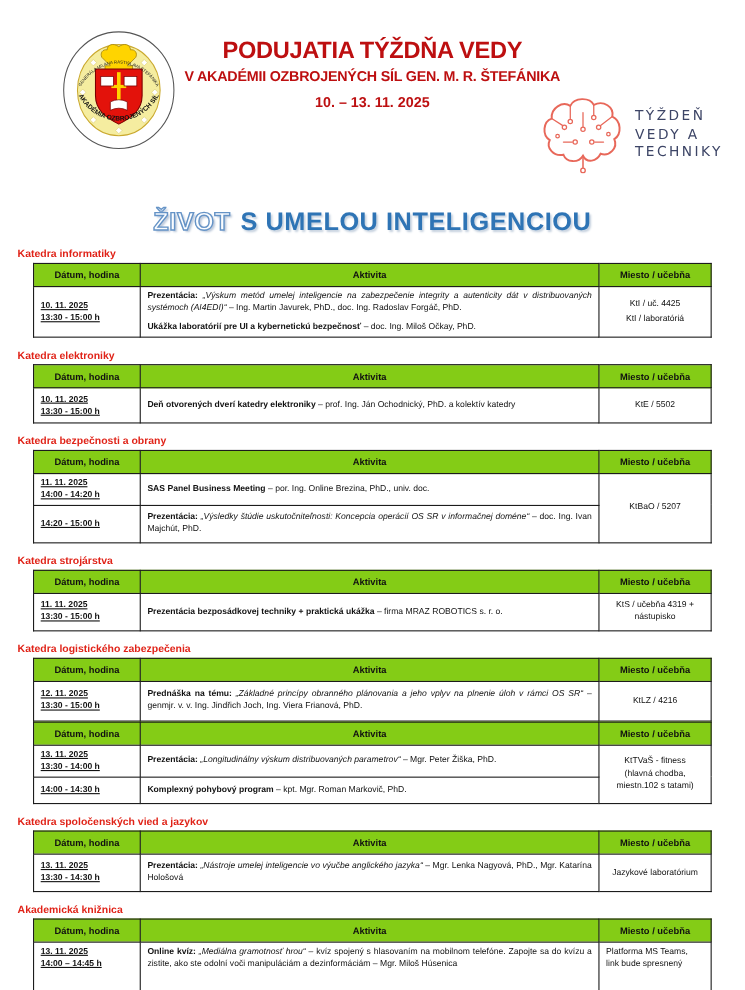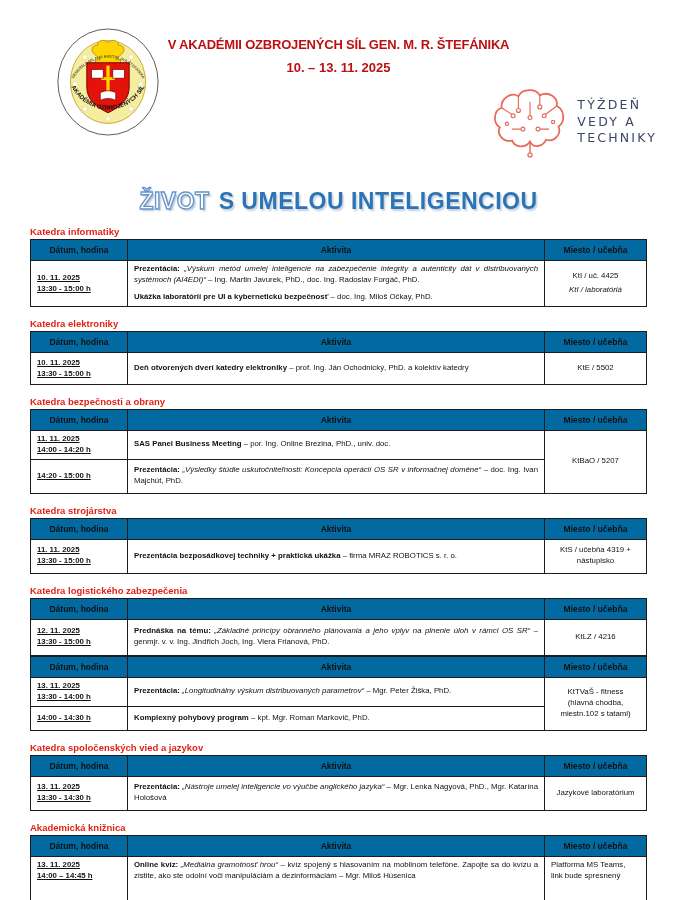--- a/index.html
+++ b/index.html
@@ -14,36 +14,36 @@
   .dates{font-size:13px;font-weight:bold;color:#bd0f10;margin-top:8px;}
   .tvt{position:absolute;right:20px;top:62px;display:flex;align-items:center;gap:7px;}
   .brain{width:80px;height:72px;}
   .tvt-text{font-family:"DejaVu Sans",sans-serif;font-size:12.5px;letter-spacing:2.2px;
             color:#3d4566;line-height:1.35;font-weight:500;}
   .main-heading{text-align:center;margin-top:14px;font-size:23px;font-weight:bold;
                 color:#2e74b5;letter-spacing:0.5px;text-shadow:1.5px 1.5px 2px #c3cfdd;}
   .main-heading .outline{color:#fbfdff;-webkit-text-stroke:1.3px #6593c6;
                          text-shadow:2px 2px 2px #b9c6d8;margin-right:9px;text-align:right;}
   
-  .section-title{margin:11px 30px 2px 30px;font-size:9.5px;font-weight:bold;color:#e02318;}
+  .section-title{margin:11px 30px 2px 16px;font-size:9.5px;font-weight:bold;color:#e02318;}
   table.sched{width:617px;margin:0 30px;border-collapse:collapse;border:1.5px solid #1c1c1c;
               table-layout:fixed;}
-  table.sched th{background:#0369a1;border:1px solid #1c1c1c;border-bottom-width:1.5px;
+  table.sched th{background:#84cc16;border:1px solid #1c1c1c;border-bottom-width:1.5px;
                  font-size:8.5px;font-weight:bold;padding:5px 2px;color:#111;}
   table.sched td{border:1px solid #1c1c1c;font-size:7.8px;line-height:1.4;padding:3px 6px;
                  vertical-align:middle;}
   th.c0, td.date{width:92px;}
   th.c2, td.loc{width:97px;}
   td.date{font-weight:bold;text-decoration:underline;}
   td.act{text-align:justify;}
   td.act p{margin:0;}
   td.act p + p{margin-top:6px;}
   td.loc{text-align:center;font-size:7.6px;padding:3px 4px;}
   td.loc.left{text-align:left;}
-  td.loc.spread div + div{margin-top:3px;font-style:italic;}
+  td.loc.spread div + div{margin-top:3px;}
   .b{font-weight:bold;} .i{font-style:italic;}
   
   .s0 .r0{height:46px;} .s1 .r0{height:32px;}
   .s2 .r0{height:24px;} .s2 .r1{height:34px;}
   .s3 .r0{height:34px;} .s4 .r0{height:36px;padding-left:44px;}
   .s5 .r0{height:26px;} .s5 .r1{height:24px;}
   .s6 .r0{height:34px;} .s7 .r0{height:92px;}
   table.vtop td{vertical-align:top;}
 </style>
 </head>
@@ -79,20 +79,21 @@
       <path id="sealArcTop" d="M14 66 A43 49 0 0 1 96 66" fill="none"></path>
       <text font-size="6.2" font-weight="bold" fill="#111" font-family="Liberation Sans,sans-serif">
         <textPath href="#sealArcBottom" startOffset="50%" text-anchor="middle">AKADÉMIA OZBROJENÝCH SÍL</textPath>
       </text>
       <text font-size="4.1" fill="#222" font-family="Liberation Sans,sans-serif">
         <textPath href="#sealArcTop" startOffset="50%" text-anchor="middle">GENERÁLA MILANA RASTISLAVA ŠTEFÁNIKA</textPath>
       </text>
     </svg>
 
     <div class="hdr-center">
+      <div class="title">PODUJATIA TÝŽDŇA VEDY</div>
       <div class="subtitle">V AKADÉMII OZBROJENÝCH SÍL GEN. M. R. ŠTEFÁNIKA</div>
       <div class="dates">10. – 13. 11. 2025</div>
     </div>
 
     <div class="tvt">
       <svg class="brain" viewBox="0 0 90 80" fill="none" stroke="#e8685a" stroke-width="2" stroke-linecap="round">
         <path d="M45 62 C40 70 28 69 25 61 C15 63 7 54 11 46 C3 41 4 27 13 24 C12 13 24 6 32 11 C36 2 52 2 56 10 C66 5 77 12 75 22 C84 26 85 40 77 45 C81 54 72 63 63 60 C59 68 49 70 45 62 Z"></path>
         <path d="M45 62 L45 74" stroke-width="1.6"></path>
         <circle cx="45" cy="77" r="2.3" stroke-width="1.4"></circle>
         <g stroke-width="1.3">

